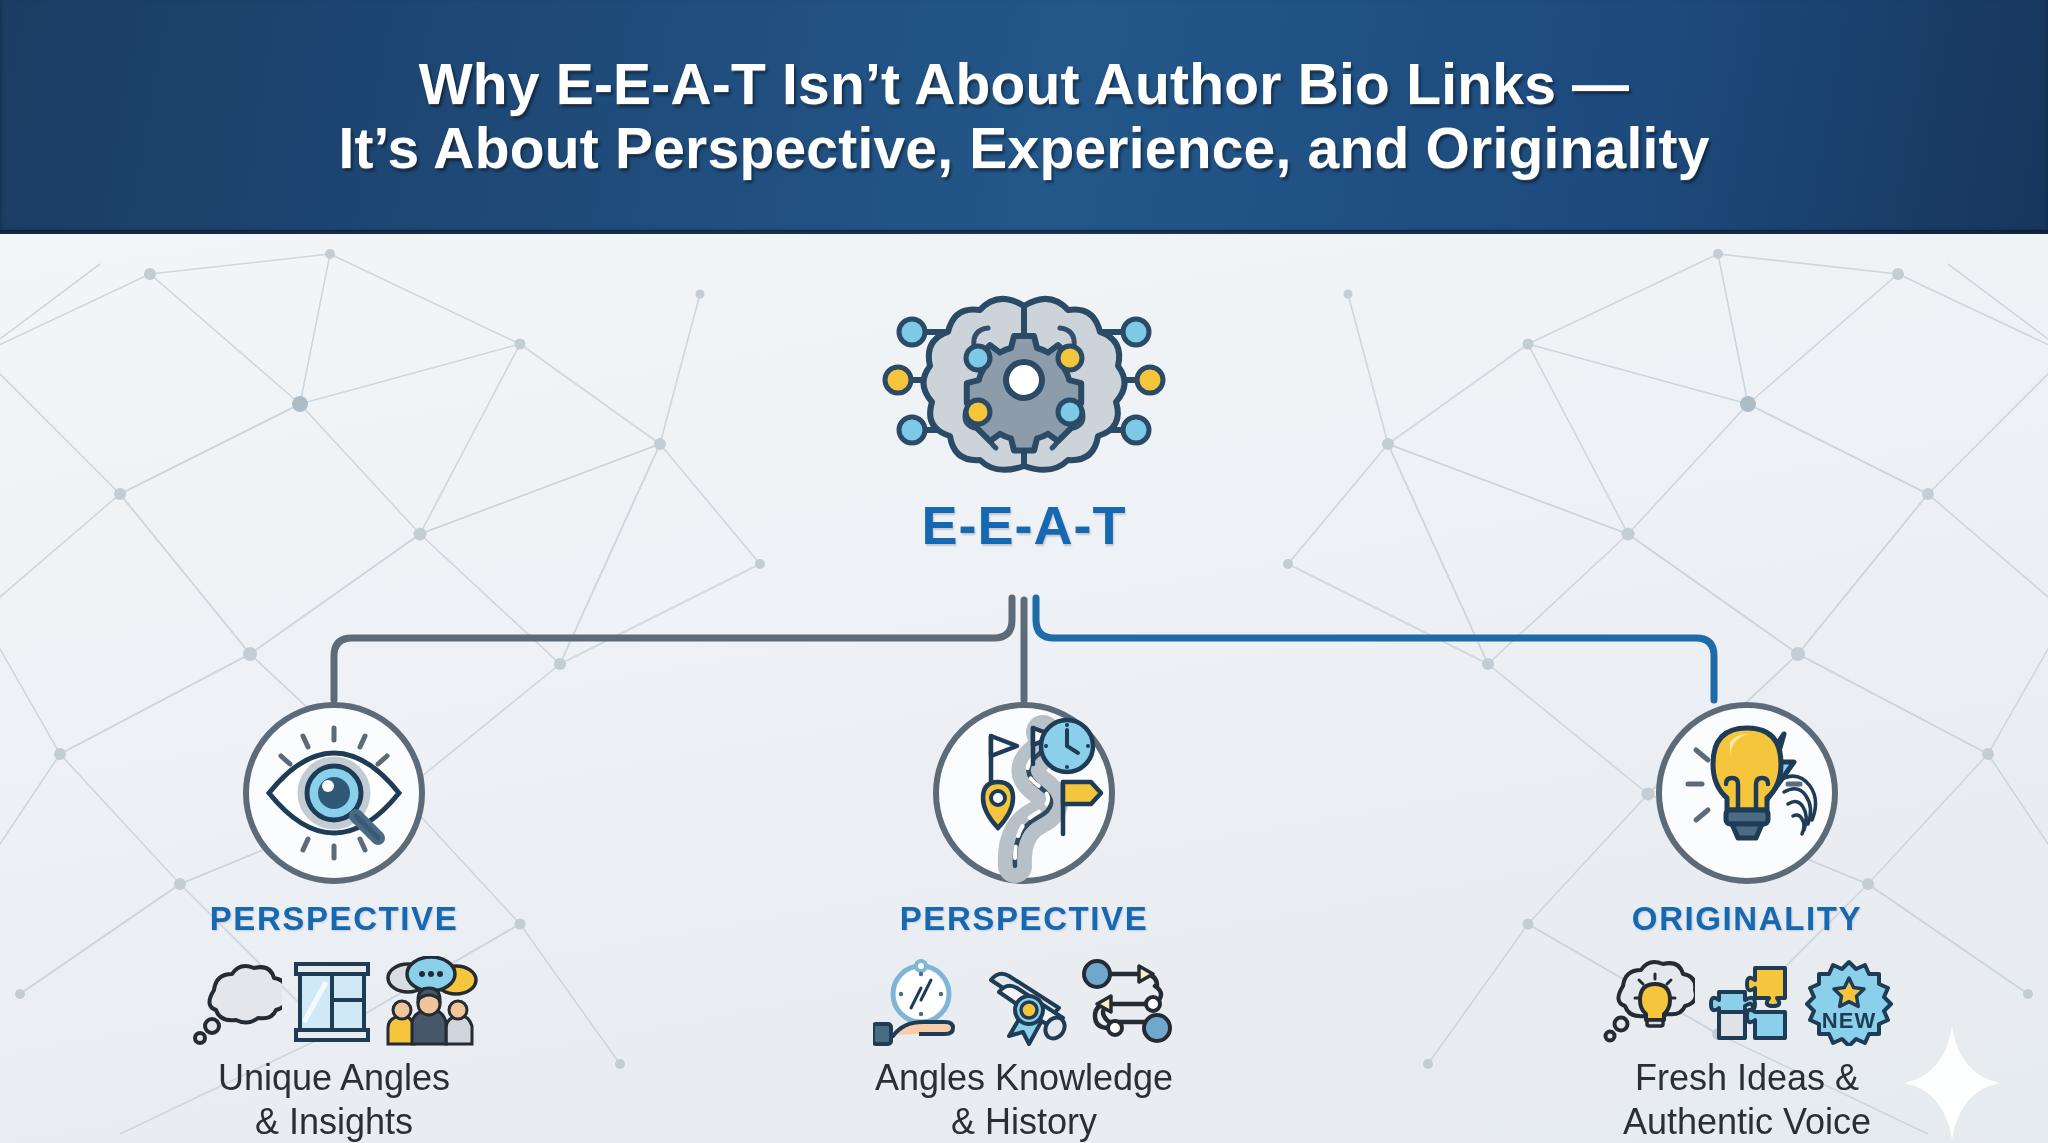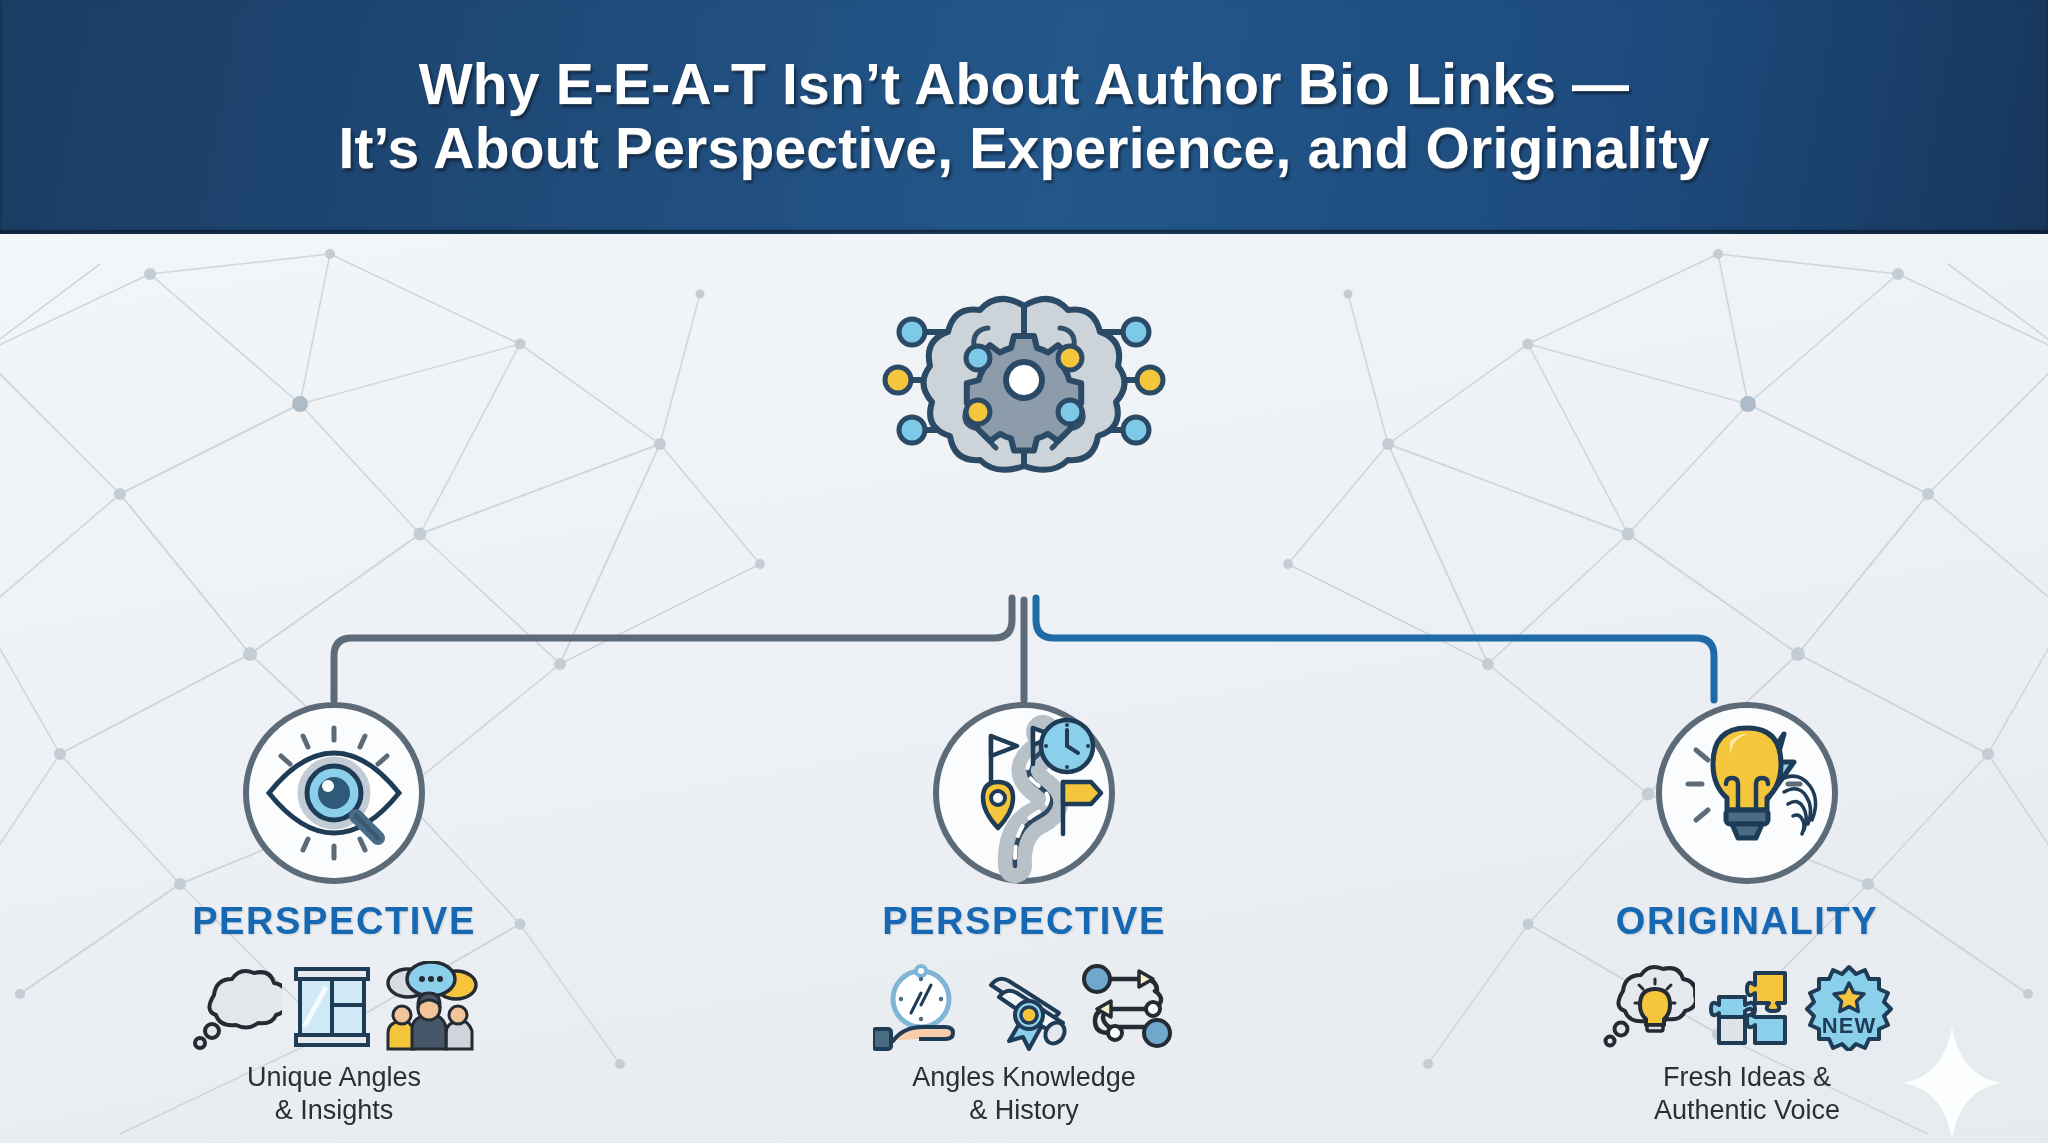--- a/index.html
+++ b/index.html
@@ -42,27 +42,27 @@
   #brain-wrap{width:320px;height:200px;}
   #eeat-label{
     margin-top:14px;color:#1668b3;font-weight:bold;font-size:54px;letter-spacing:1px;
     text-shadow:1px 2px 2px rgba(0,0,0,.18);
   }
 
   
   .pillar{position:absolute;width:470px;display:flex;flex-direction:column;align-items:center;}
   .circle-icon{width:190px;height:190px;}
   .pillar-title{
-    margin-top:12px;color:#1668b3;font-weight:bold;font-size:38px;letter-spacing:1.6px;
+    margin-top:12px;color:#1668b3;font-weight:bold;font-size:33px;letter-spacing:1.6px;
     text-shadow:1px 1px 2px rgba(0,0,0,.14);
   }
   .subicons{margin-top:16px;display:flex;align-items:flex-end;gap:8px;height:92px;}
   .subicons svg{display:block;}
   .caption{
-    margin-top:10px;color:#2a2f36;font-size:27px;line-height:1.22;text-align:center;font-weight:400;
+    margin-top:10px;color:#2a2f36;font-size:36px;line-height:1.22;text-align:center;font-weight:400;
   }
 </style>
 </head>
 <body>
 
 <div id="stage">
 
   <div id="header">
     <div class="hl">Why E-E-A-T Isn’t About Author Bio Links —</div>
     <div class="hl">It’s About Perspective, Experience, and Originality</div>
@@ -213,20 +213,21 @@
           <circle cx="114" cy="78" r="12" fill="#7cc9e8"></circle>
           <circle cx="114" cy="132" r="12" fill="#f5c63c"></circle>
           <circle cx="272" cy="52" r="13" fill="#7cc9e8"></circle>
           <circle cx="286" cy="100" r="13" fill="#f5c63c"></circle>
           <circle cx="272" cy="150" r="13" fill="#7cc9e8"></circle>
           <circle cx="206" cy="78" r="12" fill="#f5c63c"></circle>
           <circle cx="206" cy="132" r="12" fill="#7cc9e8"></circle>
         </g>
       </svg>
     </div>
+    <div id="eeat-label">E-E-A-T</div>
   </div>
 
   <div class="pillar" style="left:99px;top:698px;">
     <div class="circle-icon">
       <svg viewBox="0 0 190 190" width="190" height="190">
         <circle cx="95" cy="95" r="88" fill="#fbfcfd" stroke="#5d6b78" stroke-width="6"></circle>
         <g stroke="#5d6b78" stroke-width="5" stroke-linecap="round">
           <path d="M95 30 v12"></path>
             <path d="M64 38 l5 11"></path>
             <path d="M126 38 l-5 11"></path>

